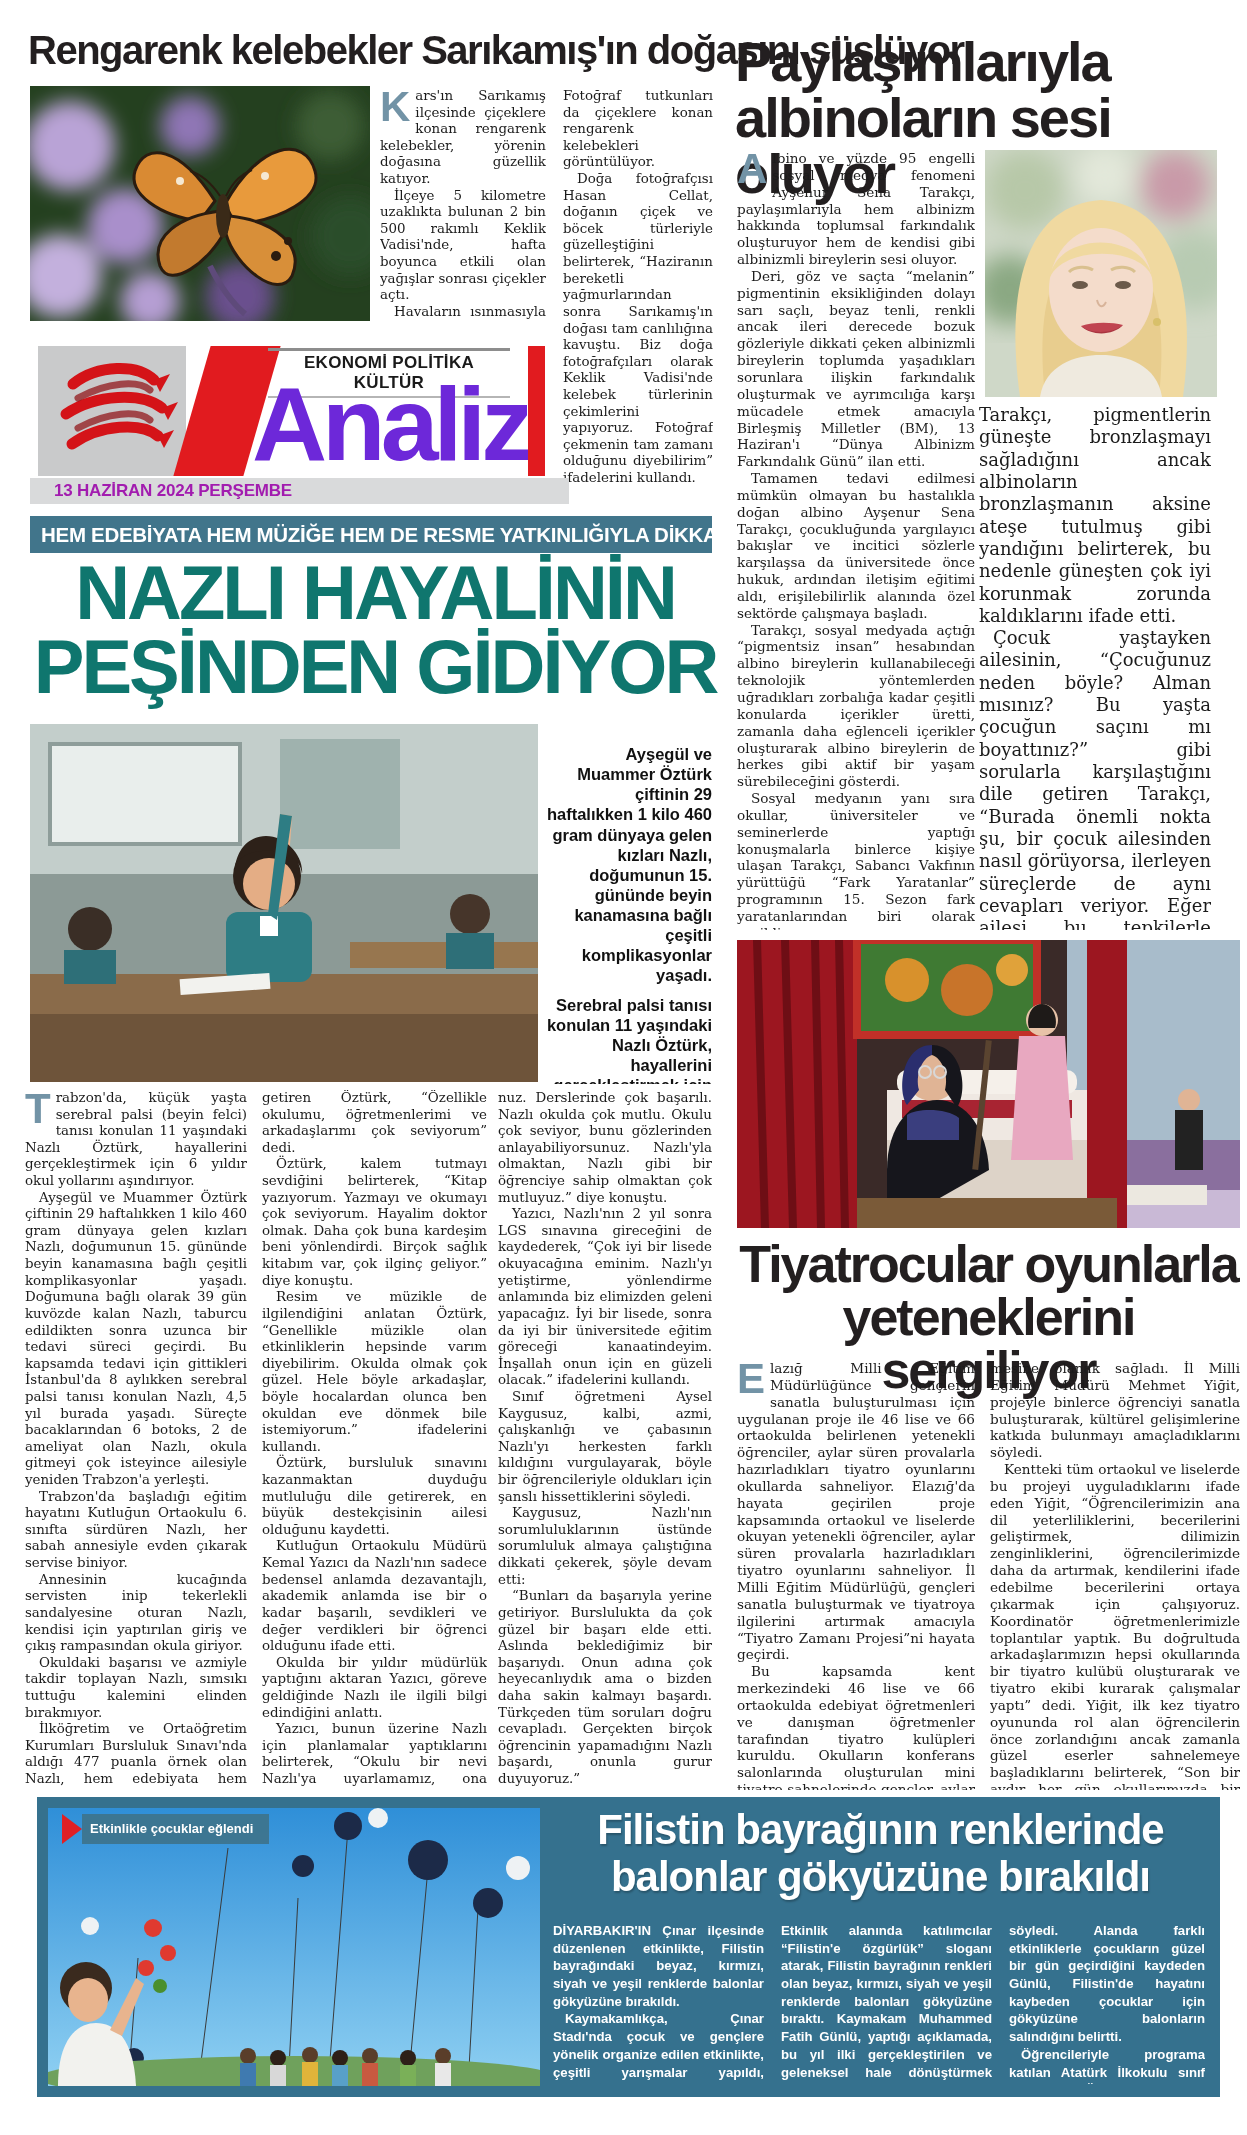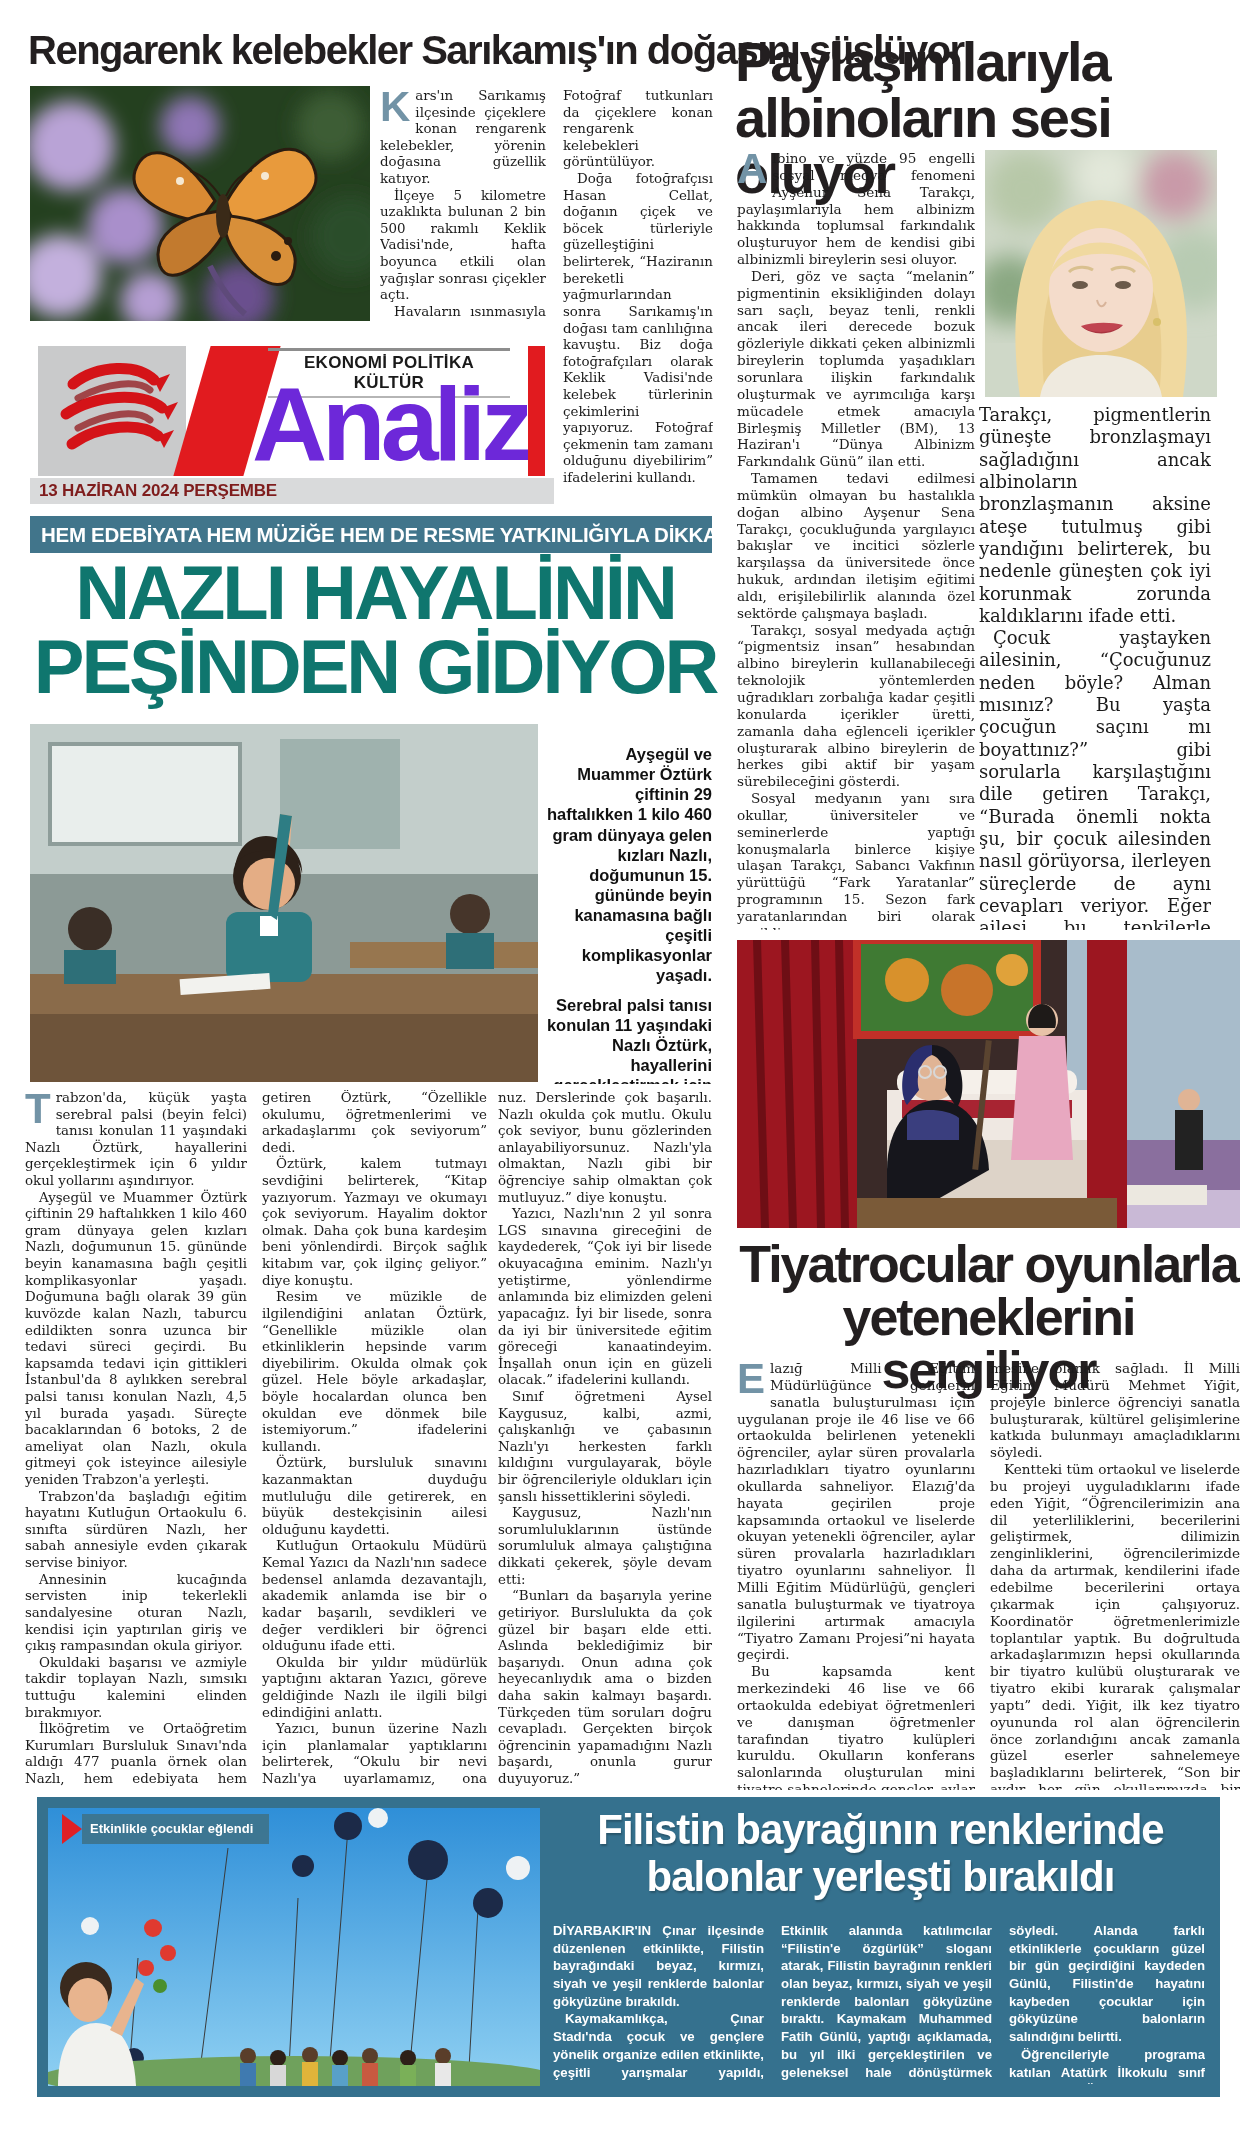--- a/index.html
+++ b/index.html
@@ -27,21 +27,21 @@
          text-align:right;color:#111;overflow:hidden;}
   .intro p{margin:0 0 9px 0;}
   
   .masthead-gray{background:#c9cacb;}
   .brand{font-family:"Liberation Sans",sans-serif;font-weight:900;font-size:104px;
          color:#6d28d9;letter-spacing:-5px;line-height:1;}
   .sections-strip{font-family:"Liberation Sans",sans-serif;font-weight:bold;font-size:17px;
        color:#1a1a1a;text-align:center;border-top:3px solid #8d8d8d;border-bottom:2px solid #b5b5b5;
        padding:2px 0 3px 0;letter-spacing:.3px;}
   .datebar{background:#d9dadb;font-family:"Liberation Sans",sans-serif;font-weight:bold;
-       font-size:17px;color:#7f1d1d;line-height:26px;padding-left:9px;letter-spacing:-.2px;}
+       font-size:17px;color:#a21caf;line-height:26px;padding-left:24px;letter-spacing:-.2px;}
   
   .teal-box{background:#35718e;}
   .wcol{font-family:"Liberation Sans",sans-serif;font-weight:bold;font-size:13.2px;line-height:1.34;
         color:#fff;text-align:justify;overflow:hidden;}
   .wcol p{margin:0;text-indent:12px;}
   .wcol p:first-child{text-indent:0;}
   .photo-label{position:absolute;display:flex;align-items:center;height:30px;}
   .photo-label .flag{width:0;height:0;border-top:15px solid transparent;border-bottom:15px solid transparent;
         border-left:20px solid #e02025;}
   .photo-label .bar{background:rgba(61,114,136,.88);color:#fff;font-family:"Liberation Sans",sans-serif;
@@ -366,21 +366,21 @@
     </svg>
   </div>
 
   <div class="photo-label" style="left:62px;top:1814px;">
     <span class="flag"></span>
     <span class="bar">Etkinlikle çocuklar eğlendi</span>
   </div>
 
   <div class="abs hl hl-bottom" style="left:553px;top:1806px;width:655px;">
     <div>Filistin bayrağının renklerinde</div>
-    <div>balonlar yerleşti bırakıldı</div>
+    <div>balonlar gökyüzüne bırakıldı</div>
   </div>
 
   <div class="abs wcol" style="left:553px;top:1922px;width:211px;height:162px;">
       <p>DİYARBAKIR'IN Çınar ilçesinde düzenlenen etkinlikte, Filistin bayrağındaki beyaz, kırmızı, siyah ve yeşil renklerde balonlar gökyüzüne bırakıldı.</p>
       <p>Kaymakamlıkça, Çınar Stadı'nda çocuk ve gençlere yönelik organize edilen etkinlikte, çeşitli yarışmalar yapıldı, çocuklar palyaçolar eşliğinde oyun oynadı, şişme oyun parkında eğlendi.</p>
     </div>
   <div class="abs wcol" style="left:781px;top:1922px;width:211px;height:162px;">
       <p>Etkinlik alanında katılımcılar “Filistin'e özgürlük” sloganı atarak, Filistin bayrağının renkleri olan beyaz, kırmızı, siyah ve yeşil renklerde balonları gökyüzüne bıraktı. Kaymakam Muhammed Fatih Günlü, yaptığı açıklamada, bu yıl ilki gerçekleştirilen ve geleneksel hale dönüştürmek istedikleri programla ilçedeki çocuk ve gençleri mutlu etmeyi amaçladıklarını</p>
     </div>
   <div class="abs wcol" style="left:1009px;top:1922px;width:196px;height:162px;">

